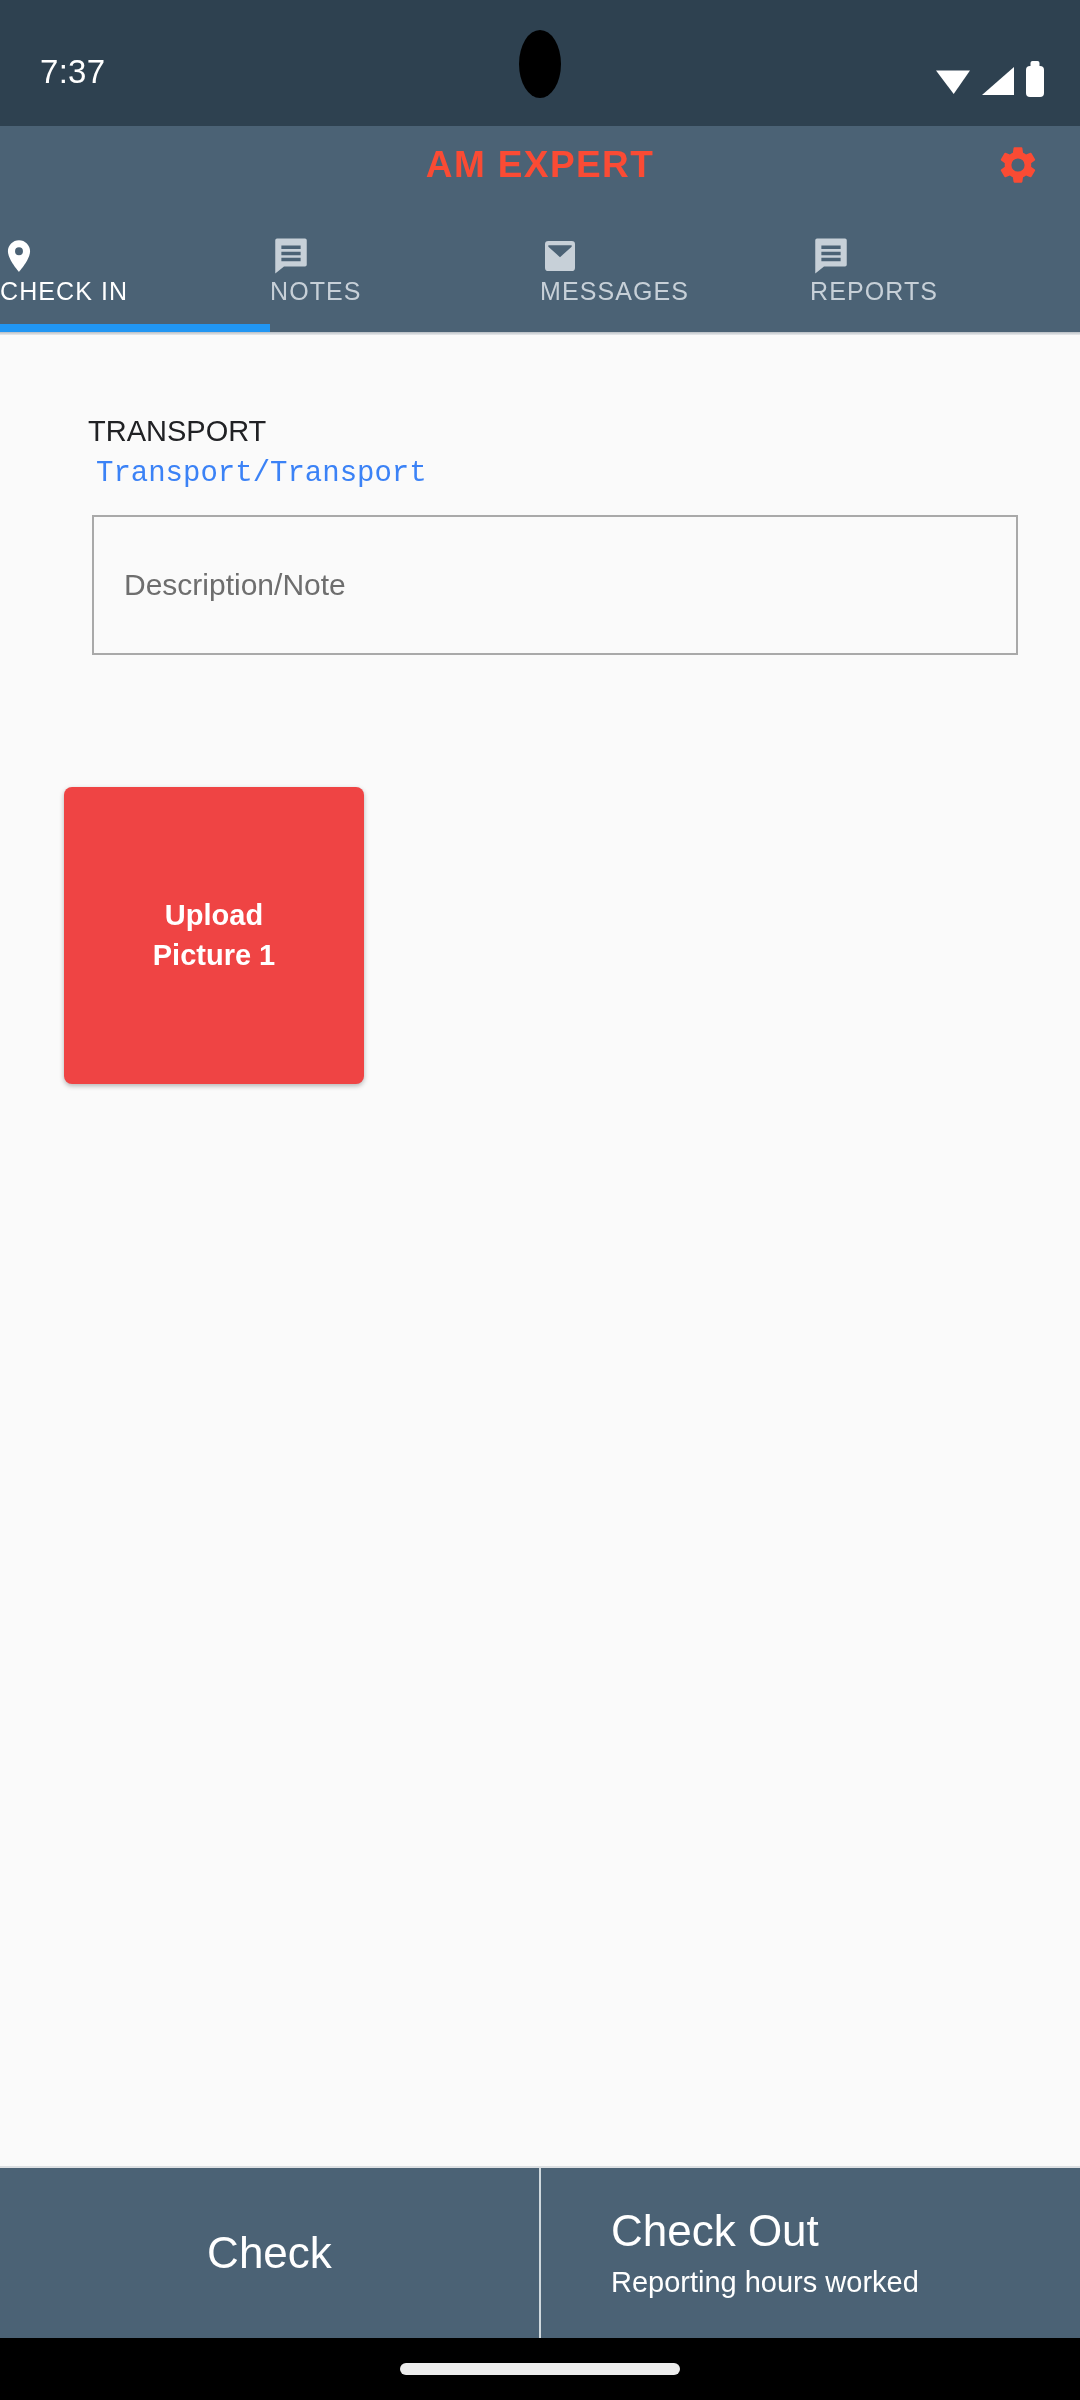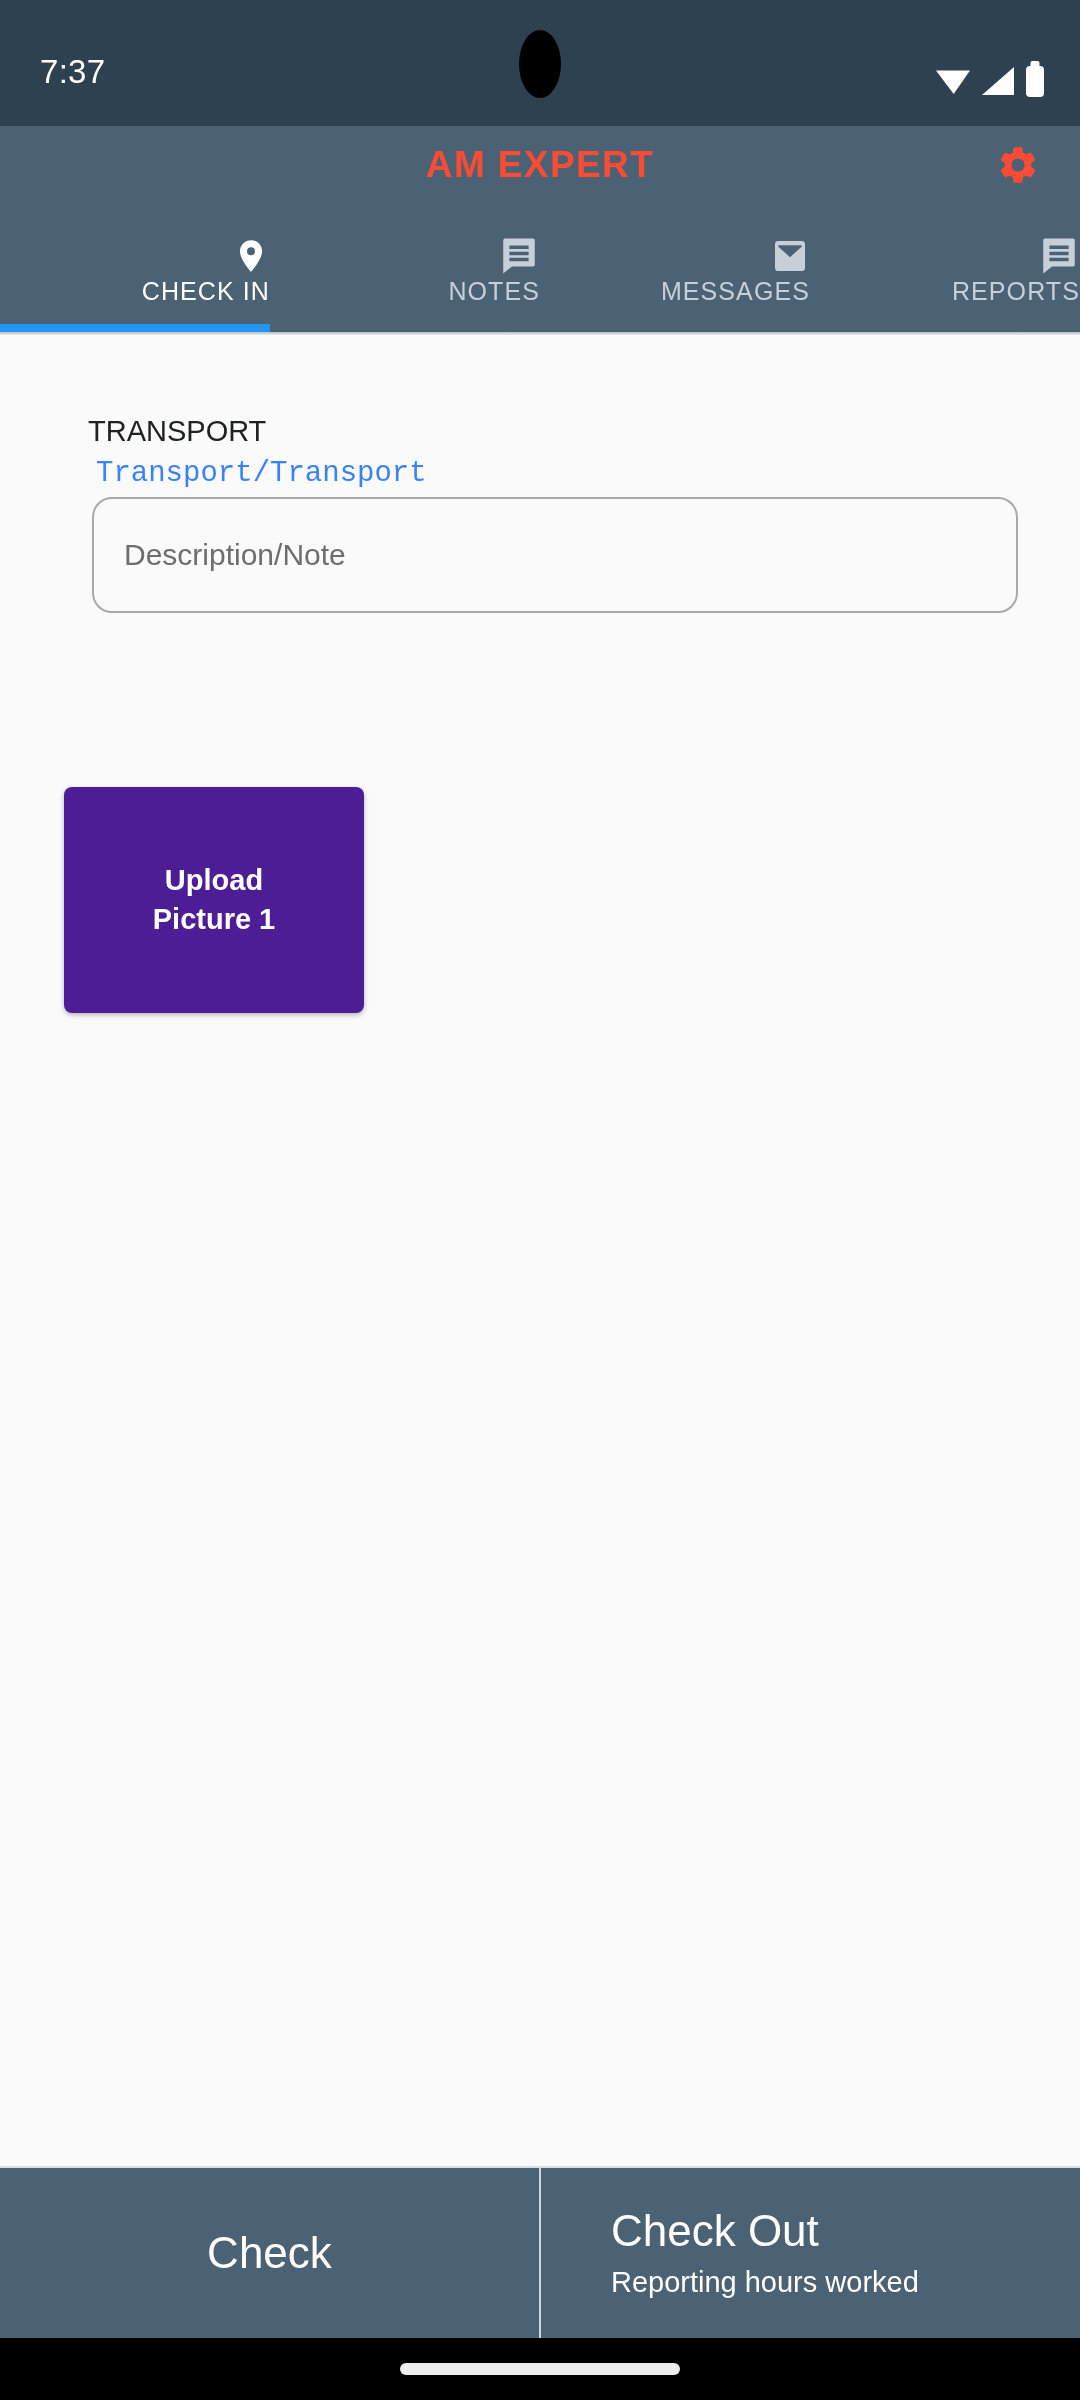--- a/index.html
+++ b/index.html
@@ -115,21 +115,21 @@
   .tabbar {
     flex: 0 0 128px;
     background: #4b6275;
     display: flex;
     position: relative;
   }
   .tab {
     flex: 1 1 0;
     display: flex;
     flex-direction: column;
-    align-items: flex-end;
+    align-items: flex-start;
     justify-content: center;
     gap: 0;
     cursor: pointer;
     padding-top: 4px;
   }
   .tab .tab-icon { height: 42px; display: flex; align-items: flex-end; }
   .tab .tab-icon svg { display: block; }
   .tab .tab-label {
     font-size: 25px;
     letter-spacing: 1.1px;
@@ -187,40 +187,40 @@
   }
   .timer {
     font-size: 66px;
     font-weight: bold;
     color: #202124;
     letter-spacing: -0.5px;
     line-height: 1;
     margin-top: -8px;
   }
   .note-field {
-    margin: 9px 62px 0 92px;
-    height: 116px;
+    margin: 27px 62px 0 92px;
+    height: 140px;
     border: 2px solid #a9a9a9;
-    border-radius: 20px;
+    border-radius: 0;
     background: transparent;
     display: flex;
     align-items: center;
   }
   .note-field .note-placeholder {
     font-size: 30px;
     color: #6e6e6e;
     padding-left: 30px;
   }
   .upload-btn {
     position: absolute;
     left: 64px;
     top: 452px;
     width: 300px;
-    height: 226px;
-    background: #4c1d95;
+    height: 297px;
+    background: #ef4444;
     border-radius: 8px;
     box-shadow: 0 2px 5px rgba(0,0,0,0.28);
     display: flex;
     align-items: center;
     justify-content: center;
     cursor: pointer;
   }
   .upload-btn .upload-label {
     color: #ffffff;
     font-size: 29px;

